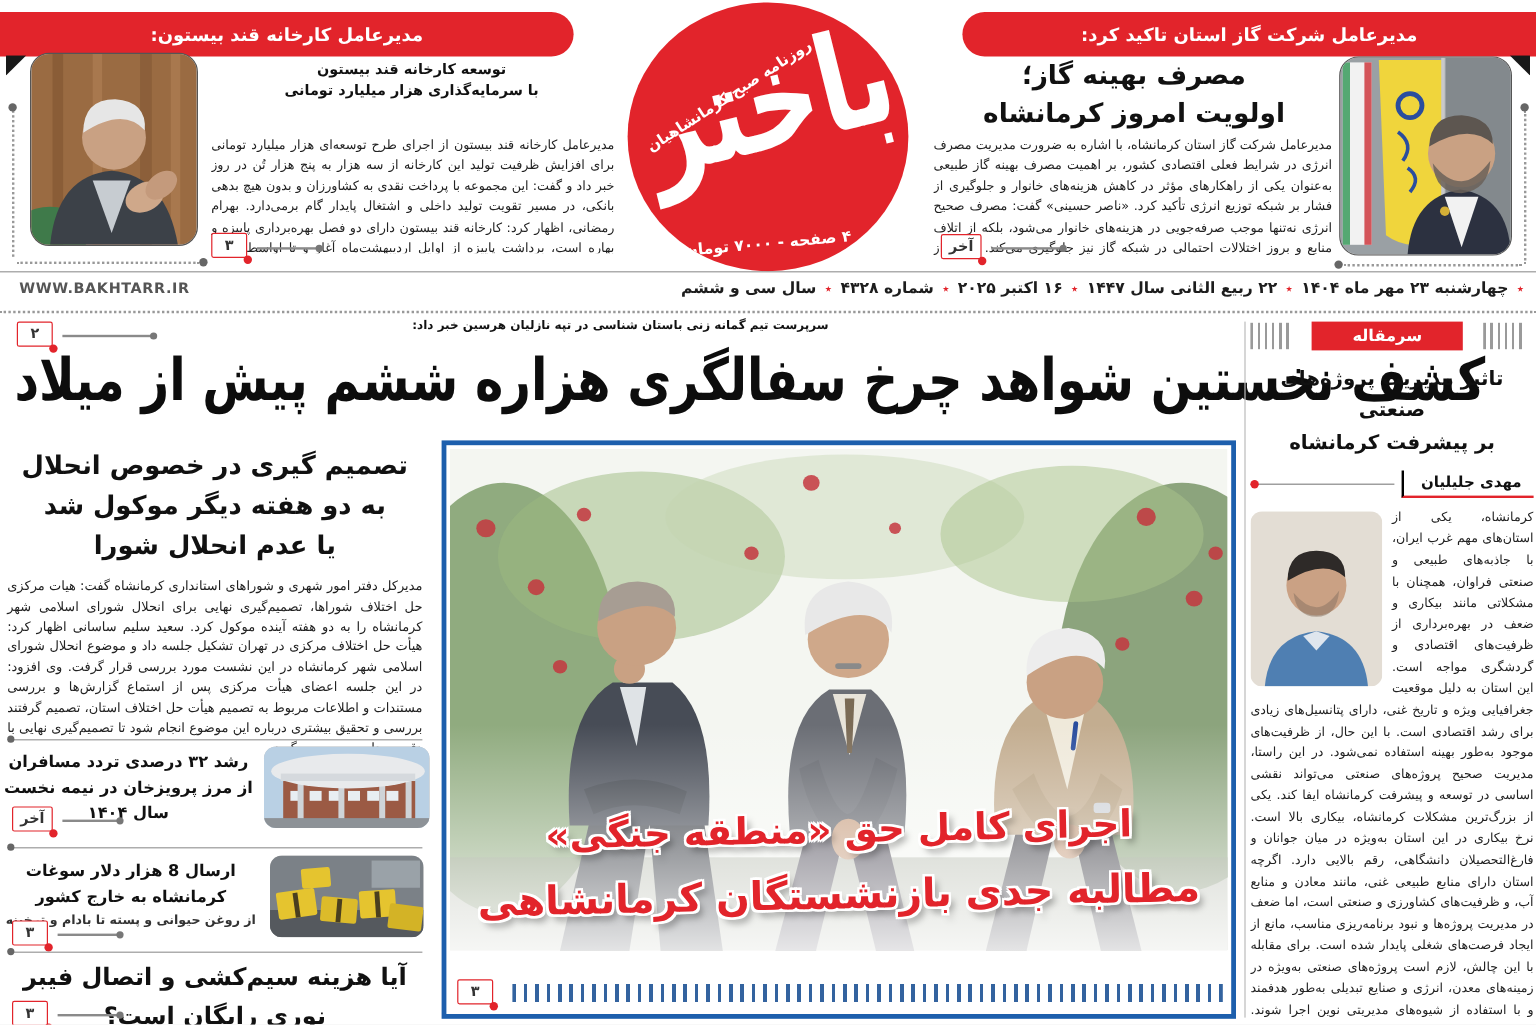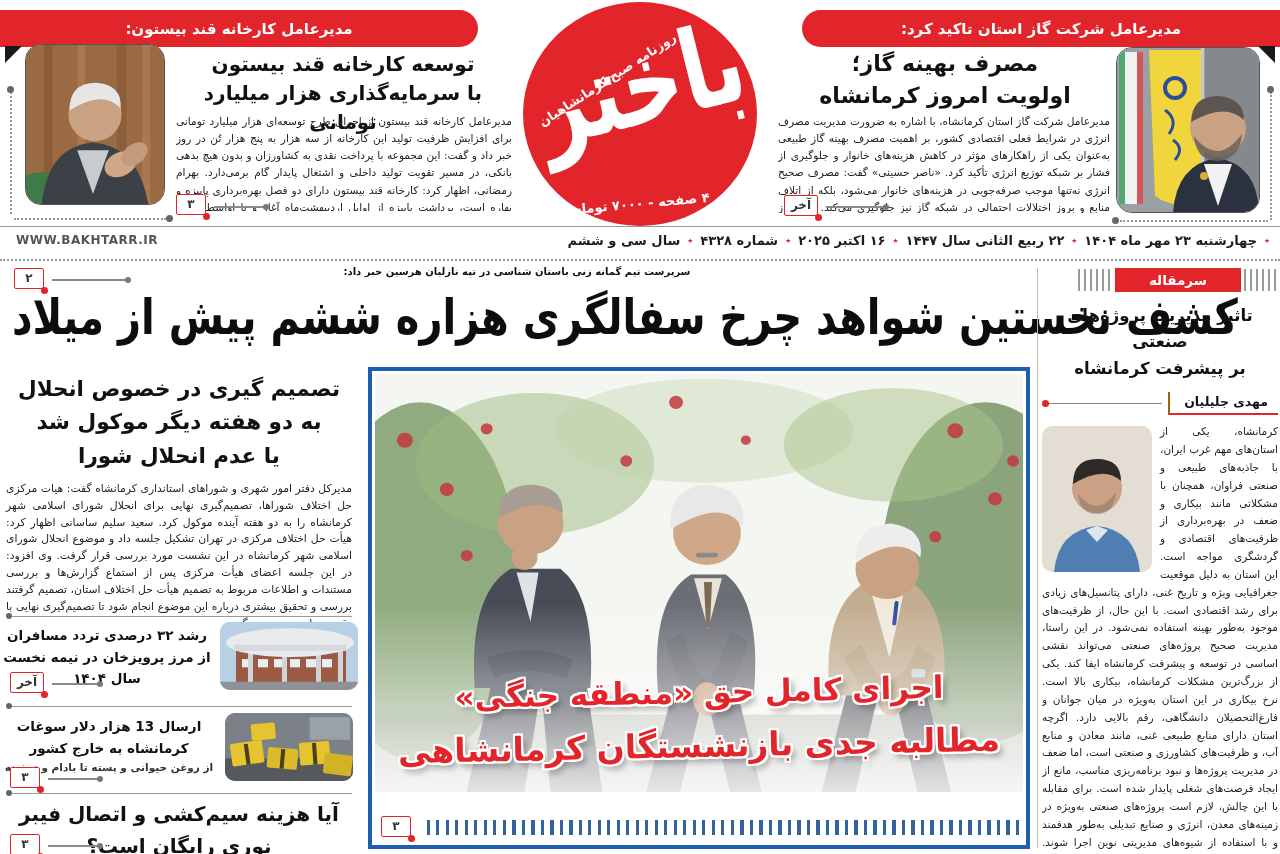--- a/index.html
+++ b/index.html
@@ -12,21 +12,21 @@
   .kbar.left  { left:0;  width:478px; border-radius:0 19px 19px 0; }
   .kbar.right { right:0; width:478px; border-radius:19px 0 0 19px; }
   .tri { position:absolute; top:46px; width:17px; height:17px; background:#191919; }
   .tri.tl { left:5px;  clip-path:polygon(0 0,100% 0,0 100%); }
   .tri.tr { right:5px; clip-path:polygon(0 0,100% 0,100% 100%); }
 
   .photo-frame { position:absolute; border:1.5px solid #555; border-radius:16px; overflow:hidden; background:#ccc; }
   .photo-frame svg { display:block; width:100%; height:100%; }
 
   .art-title { position:absolute; direction:rtl; text-align:center; font-weight:bold; color:#111;
-               font-size:20px; line-height:1.45; }
+               font-size:12px; line-height:1.45; }
   .art-body  { position:absolute; direction:rtl; text-align:justify; color:#222;
                font-size:10.6px; line-height:1.62; overflow:hidden; }
 
   
   .pbadge { position:absolute; width:30px; height:21px; background:#fff; border:1.5px solid #e2242b;
             border-radius:2px; font-size:12px; font-weight:bold; color:#333; text-align:center;
             line-height:19px; direction:rtl; }
   .pbadge::after { content:""; position:absolute; right:-5px; bottom:-6px; width:7px; height:7px;
                    background:#e2242b; border-radius:50%; }
   .lead { position:absolute; height:2px; background:#8a8a8a; }
@@ -89,28 +89,28 @@
                          2px 2px 0 #fff,-2px -2px 0 #fff,2px -2px 0 #fff,-2px 2px 0 #fff,4px 5px 6px rgba(0,0,0,.35); }
   .overlay.l1 { top:300px; font-size:31px; }
   .overlay.l2 { top:352px; font-size:33px; }
   .mi-strip { position:absolute; left:3px; right:3px; bottom:3px; height:28px; background:#fff; }
   .mi-hatch { position:absolute; left:52px; right:4px; top:6px; height:15px;
               background:repeating-linear-gradient(90deg,#33639f 0 3px,transparent 3px 9.5px); }
 
   
   .side-divider { position:absolute; left:1037px; top:268px; height:580px; width:0; border-left:1px solid #bbb; }
   .sidebar { position:absolute; left:1042px; top:266px; width:236px; height:586px; }
-  .sb-head { display:flex; align-items:center; justify-content:flex-end; gap:3px; margin-top:2px; }
+  .sb-head { display:flex; align-items:center; justify-content:flex-start; gap:17px; margin-top:2px; }
   .hatch { width:34px; height:22px; background:repeating-linear-gradient(90deg,#9a9a9a 0 2px,transparent 2px 6px); }
   .sb-label { background:#e2242b; color:#fff; font-size:13.5px; font-weight:bold; padding:4px 34px; direction:rtl; }
   .sb-title { margin-top:11px; direction:rtl; text-align:center; font-size:16.5px; font-weight:bold;
               line-height:1.6; color:#111; }
   .sb-author-row { margin-top:10px; display:flex; align-items:center; gap:6px; direction:rtl; }
   .sb-author { font-size:12.5px; font-weight:bold; color:#111; padding:2px 10px 4px 14px;
-               border-left:2px solid #a16207; border-bottom:2px solid #e2242b; }
+               border-left:2px solid #000000; border-bottom:2px solid #e2242b; }
   .sb-author-line { flex:1; height:1.5px; background:#888; position:relative; }
   .sb-author-line::after { content:""; position:absolute; left:0; top:-3px; width:7px; height:7px;
                            background:#e2242b; border-radius:50%; }
   .sb-body { margin-top:8px; direction:rtl; text-align:justify; font-size:10.5px; line-height:1.7;
              color:#222; height:428px; overflow:hidden; }
   .sb-photo { float:left; width:110px; height:146px; border-radius:10px; overflow:hidden; margin:3px 8px 5px 0; }
   .sb-photo svg { display:block; width:100%; height:100%; }
 </style>
 </head>
 <body>
@@ -262,21 +262,21 @@
         <rect x="6" y="28" width="32" height="22" rx="2" fill="#e5c42f" transform="rotate(-8 22 39)"></rect>
         <rect x="20" y="30" width="4" height="20" fill="#4a3f1f" transform="rotate(-8 22 40)"></rect>
         <rect x="42" y="34" width="30" height="20" rx="2" fill="#dcbb2a" transform="rotate(5 57 44)"></rect>
         <rect x="55" y="35" width="4" height="19" fill="#4a3f1f" transform="rotate(5 57 44)"></rect>
         <rect x="74" y="28" width="30" height="22" rx="2" fill="#e5c42f" transform="rotate(-4 89 39)"></rect>
         <rect x="87" y="29" width="4" height="21" fill="#4a3f1f" transform="rotate(-4 89 39)"></rect>
         <rect x="98" y="40" width="28" height="20" rx="2" fill="#d3b326" transform="rotate(7 112 50)"></rect>
         <rect x="26" y="10" width="24" height="16" rx="2" fill="#e5c42f" transform="rotate(-5 38 18)"></rect>
       </svg>
     </div>
-    <div class="bt" style="left:0; top:3px; width:218px;">ارسال 13 هزار دلار سوغات کرمانشاه به خارج کشور</div>
+    <div class="bt" style="left:0; top:3px; width:218px;">ارسال 8 هزار دلار سوغات کرمانشاه به خارج کشور</div>
     <div class="bs" style="left:0; top:48px; width:218px;">از روغن حیوانی و پسته تا بادام و ترخینه</div>
     <div class="pbadge" style="left:10px; top:54px;">۳</div>
     <div class="lead" style="left:48px; top:65px; width:52px;"></div>
   </div>
   <div class="sep" style="left:8px; top:793px; width:344px;"></div>
 
   <div class="brief" style="top:798px; height:56px;">
     <div class="bt" style="left:0; top:0; width:358px; font-size:20px;">آیا هزینه سیم‌کشی و اتصال فیبر نوری رایگان است؟</div>
     <div class="pbadge" style="left:10px; top:36px;">۳</div>
     <div class="lead" style="left:48px; top:47px; width:52px;"></div>

